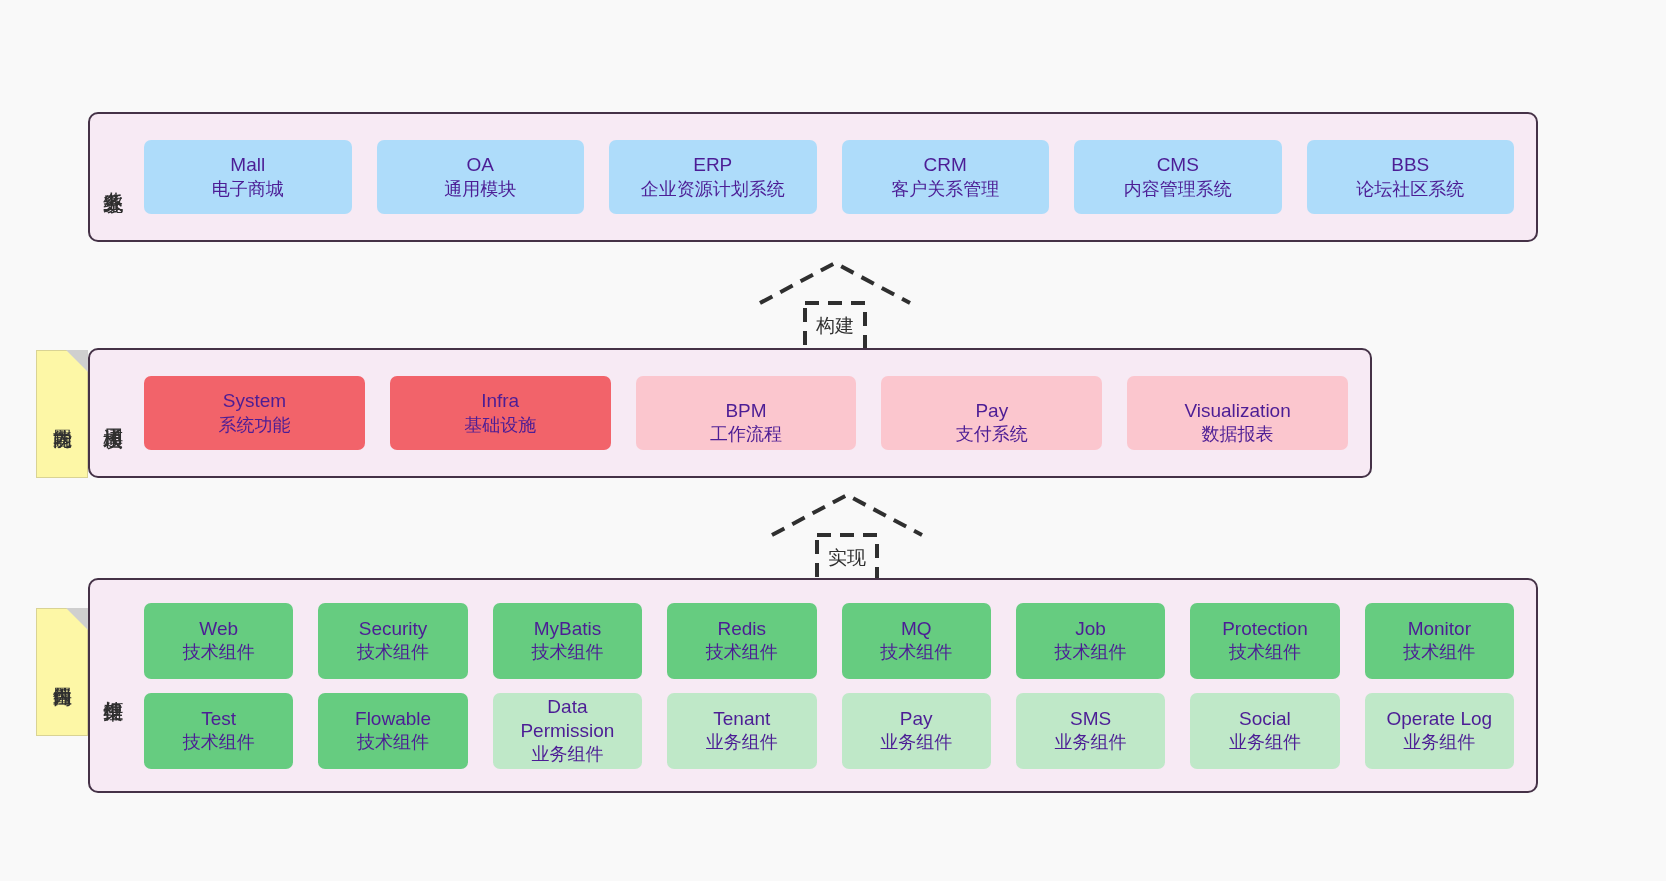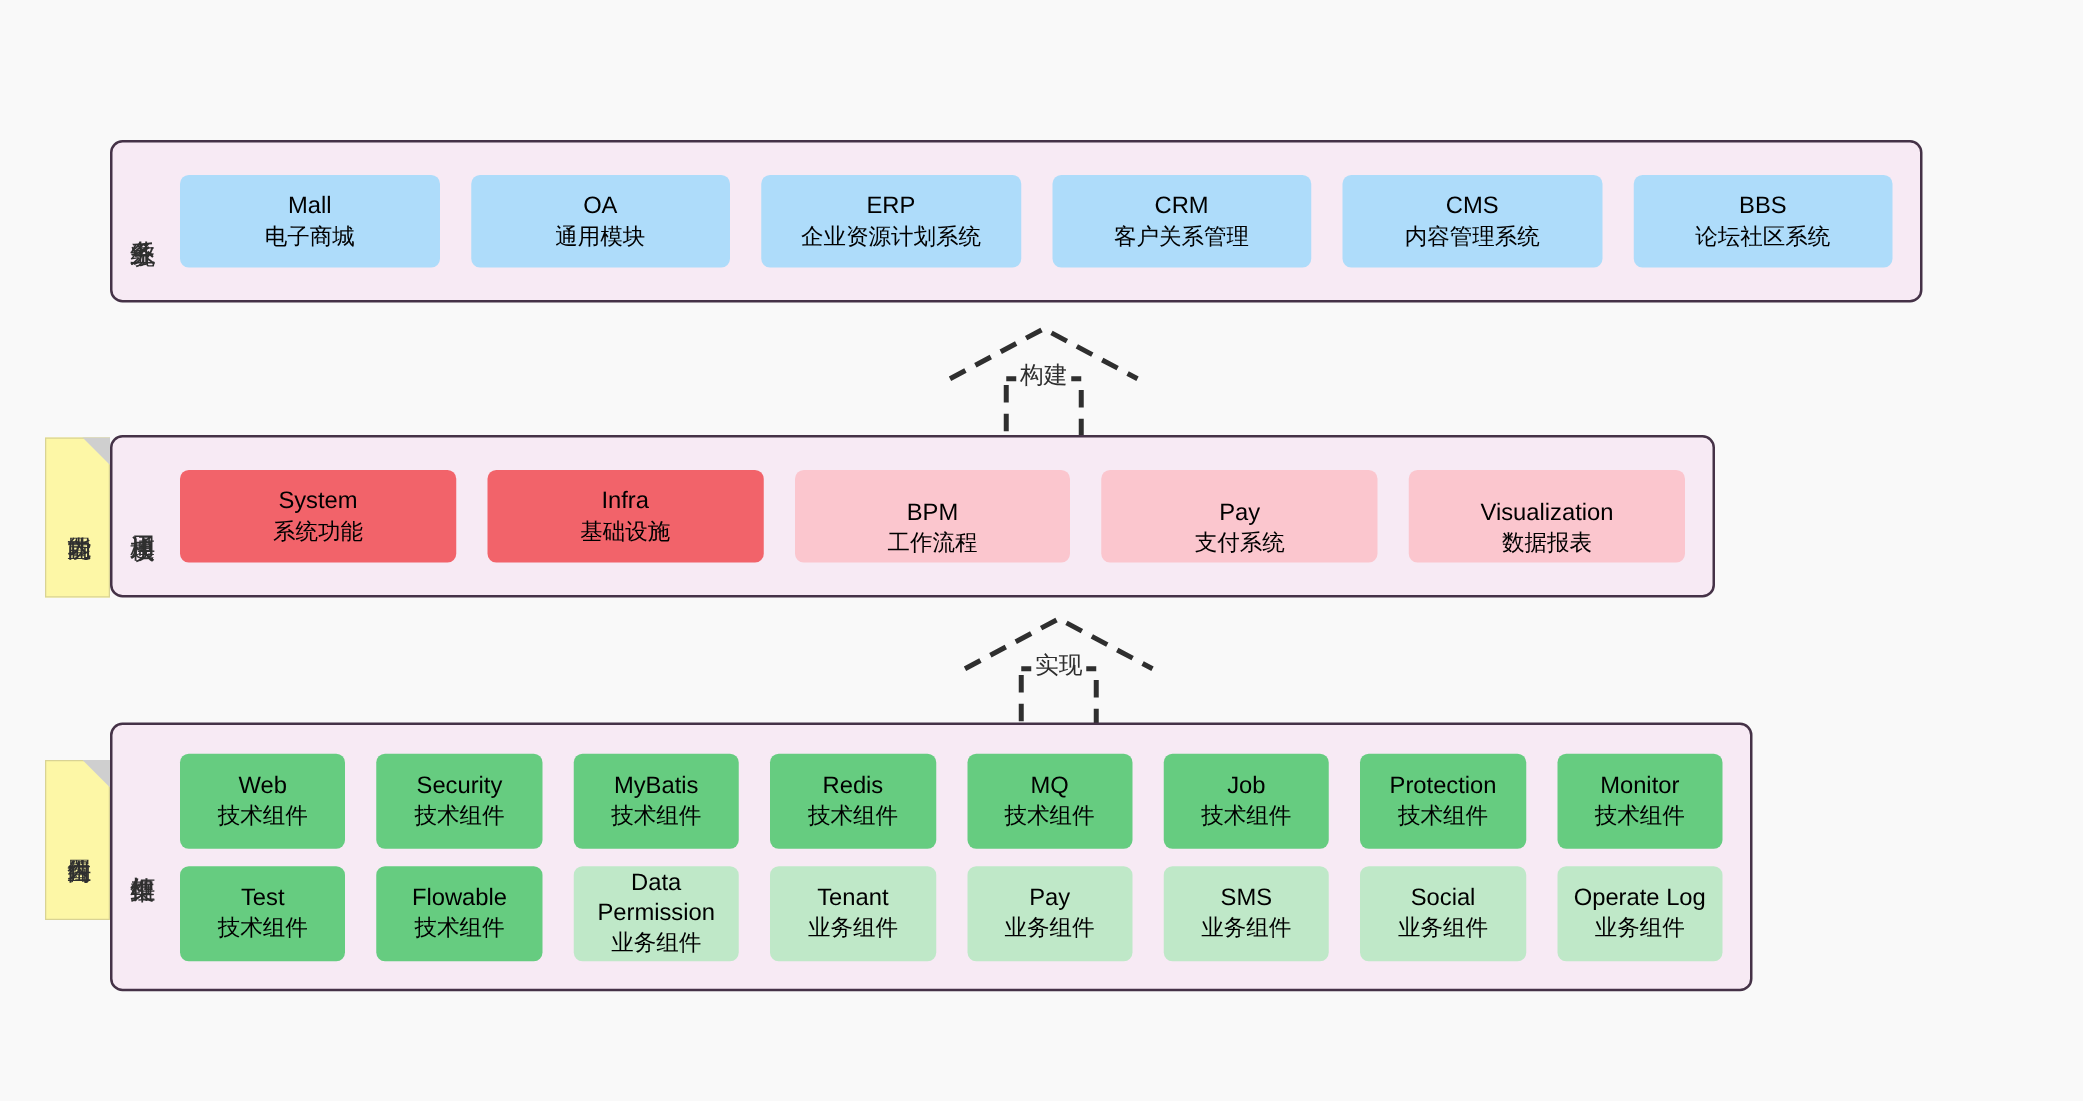--- a/index.html
+++ b/index.html
@@ -62,21 +62,21 @@
   .cell {
     flex: 1 1 0;
     border-radius: 7px;
     display: flex;
     flex-direction: column;
     align-items: center;
     justify-content: center;
     text-align: center;
     line-height: 1.28;
     font-size: 19px;
-    color: #000000;
+    color: #4c1d95;
     padding: 4px 6px;
     user-select: none;
   }
   .cell .en { font-size: 19px; }
   .cell .cn { font-size: 18px; }
 
   
   .c-blue        { background: #aedcfa; }
   .c-red         { background: #f2636a; }
   .c-pink        { background: #fbc6ce; justify-content: flex-end; }
@@ -85,21 +85,21 @@
 
   
   #layer-business { left: 88px; top: 112px; width: 1450px; height: 130px; }
   #layer-business .cell { height: 74px; }
 
   
   #layer-common { left: 88px; top: 348px; width: 1284px; height: 130px; }
   #layer-common .cell { height: 74px; }
 
   
-  #layer-framework { left: 88px; top: 578px; width: 1314px; height: 215px; }
+  #layer-framework { left: 88px; top: 578px; width: 1450px; height: 215px; }
   #layer-framework .layer-body { gap: 14px; }
   #layer-framework .cell { height: 76px; }
 
   
   .sticky {
     position: absolute;
     width: 52px;
     background: #fdf7a6;
     border: 1px solid #d9d394;
     display: flex;
@@ -131,21 +131,21 @@
   }
   #arrow-build   { left: 740px; top: 258px; }
   #arrow-impl    { left: 752px; top: 490px; }
 
   .arrow-group svg { display: block; }
 
   .arrow-label {
     position: absolute;
     left: 50%;
     transform: translateX(-50%);
-    top: 28px;
+    top: 54px;
     font-size: 19px;
     color: #2f2f2f;
     background: #f9f9f9;
     padding: 1px 3px;
     white-space: nowrap;
     user-select: none;
   }
 </style>
 </head>
 <body>

